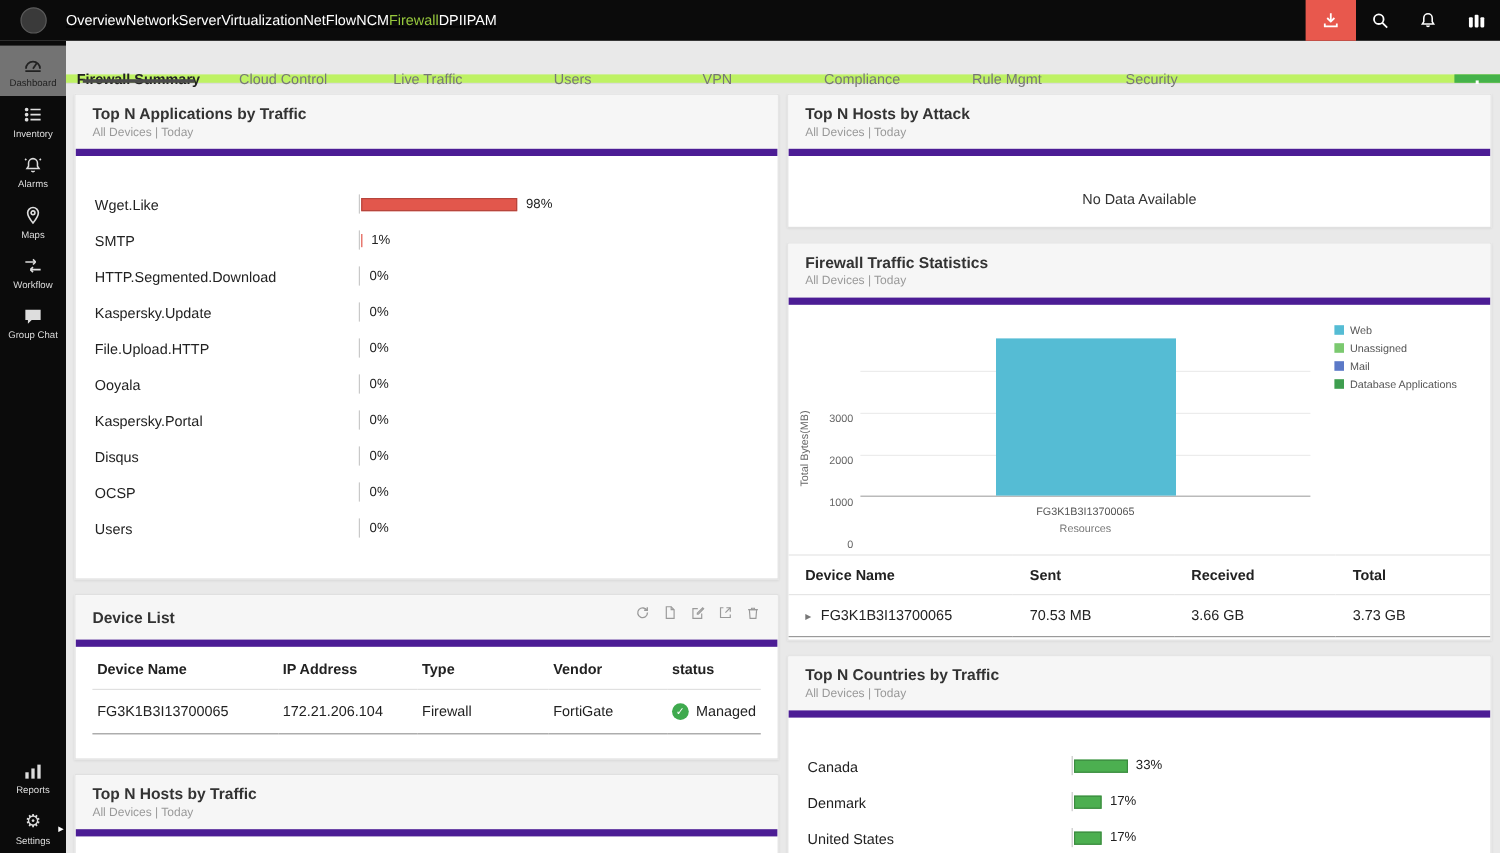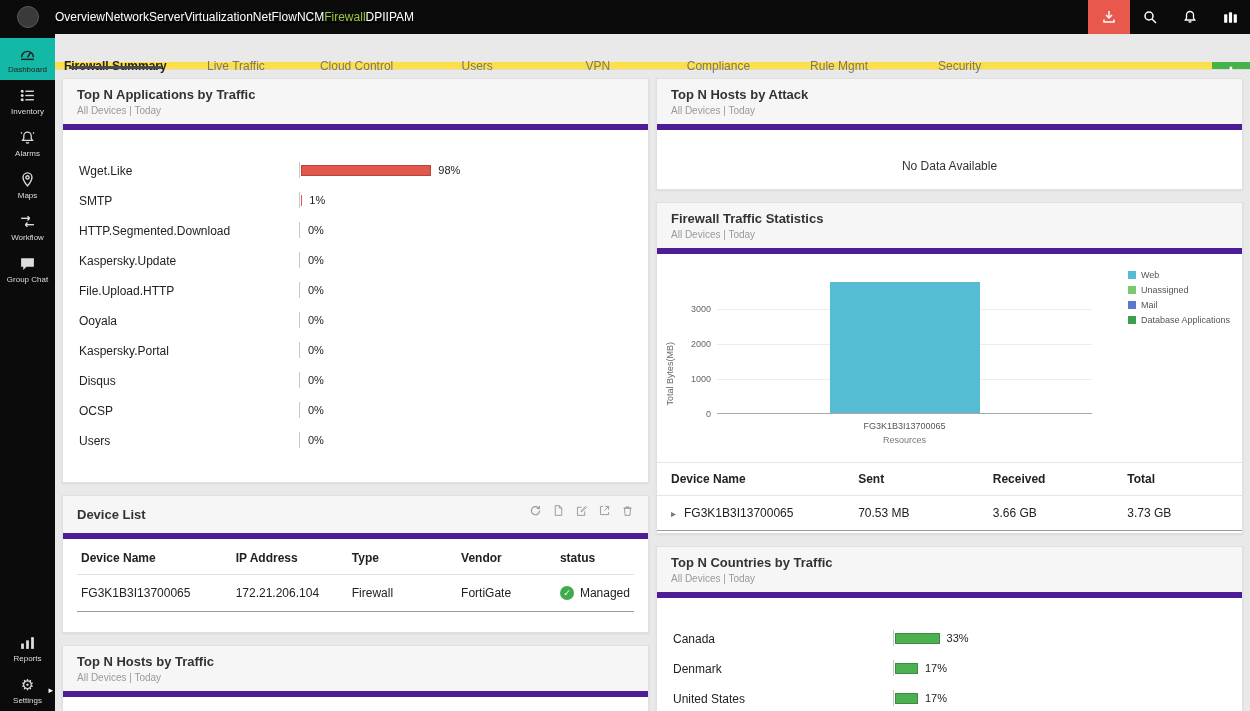--- a/index.html
+++ b/index.html
@@ -17,26 +17,26 @@
   .topbar-actions { margin-left:auto; display:flex; align-items:center; height:34px; }
   .dl-btn { width:42px; height:34px; background:#e8584d; border:none; display:flex; align-items:center; justify-content:center; cursor:pointer; }
   .icon-btn { width:40px; height:34px; background:none; border:none; display:flex; align-items:center; justify-content:center; cursor:pointer; color:#fff; }
   .topbar svg { display:block; }
 
   
   .sidebar { grid-row:2/4; background:#0b0b0b; display:flex; flex-direction:column; padding-top:4px; }
   .side-item { display:flex; flex-direction:column; align-items:center; gap:3px; padding:7px 0 6px; font-size:8px; color:#ddd; cursor:pointer; position:relative; width:55px; }
   .side-item svg { width:17px; height:17px; }
   .side-item .glyph { font-size:15px; line-height:17px; }
-  .side-item.active { background:#14b8a6; color:#222; }
+  .side-item.active { background:#737373; color:#222; }
   .side-spacer { margin-top:auto; }
   .side-arrow { position:absolute; right:2px; top:50%; transform:translateY(-50%); font-size:9px; color:#fff; }
 
   
-  .tabbar { background:#fde047; border-bottom:1px solid #dcdcdc; display:flex; align-items:stretch;margin-top:28px; }
+  .tabbar { background:#bef264; border-bottom:1px solid #dcdcdc; display:flex; align-items:stretch;margin-top:28px; }
   .tabs { width:965px; display:flex; }
   .tab { flex:1; display:flex; align-items:center; justify-content:center; font-size:12px; color:#777; cursor:pointer; position:relative; white-space:nowrap; }
   .tab.active { color:#222; font-weight:bold; }
   .tab.active::after { content:""; position:absolute; left:14px; right:14px; bottom:0; height:3px; background:#4a4a4a; }
   .add-btn { margin-left:auto; width:38px; background:#45b24a; color:#fff; font-size:22px; font-weight:bold; border:none; cursor:pointer; line-height:1; }
 
   
   .content { padding:8px 7px; display:flex; gap:7px; overflow:hidden; background:#e9e9e9; }
   .col { width:587px; display:flex; flex-direction:column; gap:12px; }
   .card { background:#fff; border:1px solid #e0e0e0; box-shadow:0 1px 2px rgba(0,0,0,.07); overflow:hidden; flex-shrink:0; }
@@ -60,25 +60,25 @@
   .dev-table th { text-align:left; font-weight:bold; color:#222; padding:10px 4px 9px; border-bottom:1px solid #e0e0e0; }
   .dev-table td { text-align:left; color:#222; padding:11px 4px; border-bottom:1px solid #9a9a9a; }
   .status-badge { display:flex; align-items:center; gap:6px; }
   .check-circle { width:14px; height:14px; border-radius:50%; background:#3faa4e; color:#fff; font-size:9px; display:flex; align-items:center; justify-content:center; }
 
   
   .chart-wrap { position:relative; padding:20px 150px 4px 14px; }
   .ylabel { position:absolute; left:8px; top:88px; transform:rotate(180deg); writing-mode:vertical-rl; font-size:9px; color:#666; }
   .plot-area { margin-left:46px; height:140px; position:relative; border-bottom:1px solid #aaa; }
   .grid { position:absolute; left:0; right:0; height:1px; background:#ececec; }
-  .ytick { position:absolute; right:calc(100% + 6px); font-size:9px; color:#666; transform:translateY(-50%); }
+  .ytick { position:absolute; right:calc(100% + 6px); font-size:9px; color:#666; transform:translateY(-50%);margin-top:40px; }
   .chart-bar { position:absolute; bottom:0; left:50%; transform:translateX(-50%); width:150px; }
   .xlabels { margin-left:46px; text-align:center; font-size:9px; color:#555; padding-top:5px; line-height:1.6; }
   .xlabels .xsub { color:#777; }
-  .chart-legend { position:absolute; right:12px; top:16px; display:flex; flex-direction:column; gap:5px; }
+  .chart-legend { position:absolute; right:28px; top:16px; display:flex; flex-direction:column; gap:5px; }
   .legend-item { display:flex; align-items:center; gap:5px; font-size:9px; color:#555; }
   .legend-swatch { width:8px; height:8px; flex-shrink:0; }
 
   
   .stats-table { width:100%; border-collapse:collapse; font-size:12px; margin-top:10px; }
   .stats-table th { text-align:left; font-weight:bold; color:#222; padding:9px 14px; border-top:1px solid #e5e5e5; border-bottom:1px solid #e5e5e5; }
   .stats-table td { text-align:left; color:#222; padding:10px 14px; border-bottom:1px solid #9a9a9a; }
   .expander { color:#777; font-size:10px; margin-right:8px; cursor:pointer; }
 
   .empty-body { height:72px; display:flex; align-items:center; justify-content:center; font-size:12px; color:#333; }
@@ -197,22 +197,22 @@
     <div class="side-item">
       <span class="glyph">⚙</span>
       <span>Settings</span>
       <span class="side-arrow">▸</span>
     </div>
   </aside>
 
   <div class="tabbar">
     <div class="tabs">
       <div class="tab active">Firewall Summary</div>
+      <div class="tab">Cloud Control</div>
       <div class="tab">Live Traffic</div>
-      <div class="tab">Cloud Control</div>
       <div class="tab">Users</div>
       <div class="tab">VPN</div>
       <div class="tab">Compliance</div>
       <div class="tab">Rule Mgmt</div>
       <div class="tab">Security</div>
     </div>
     <button class="add-btn">+</button>
   </div>
 
   <main class="content">

